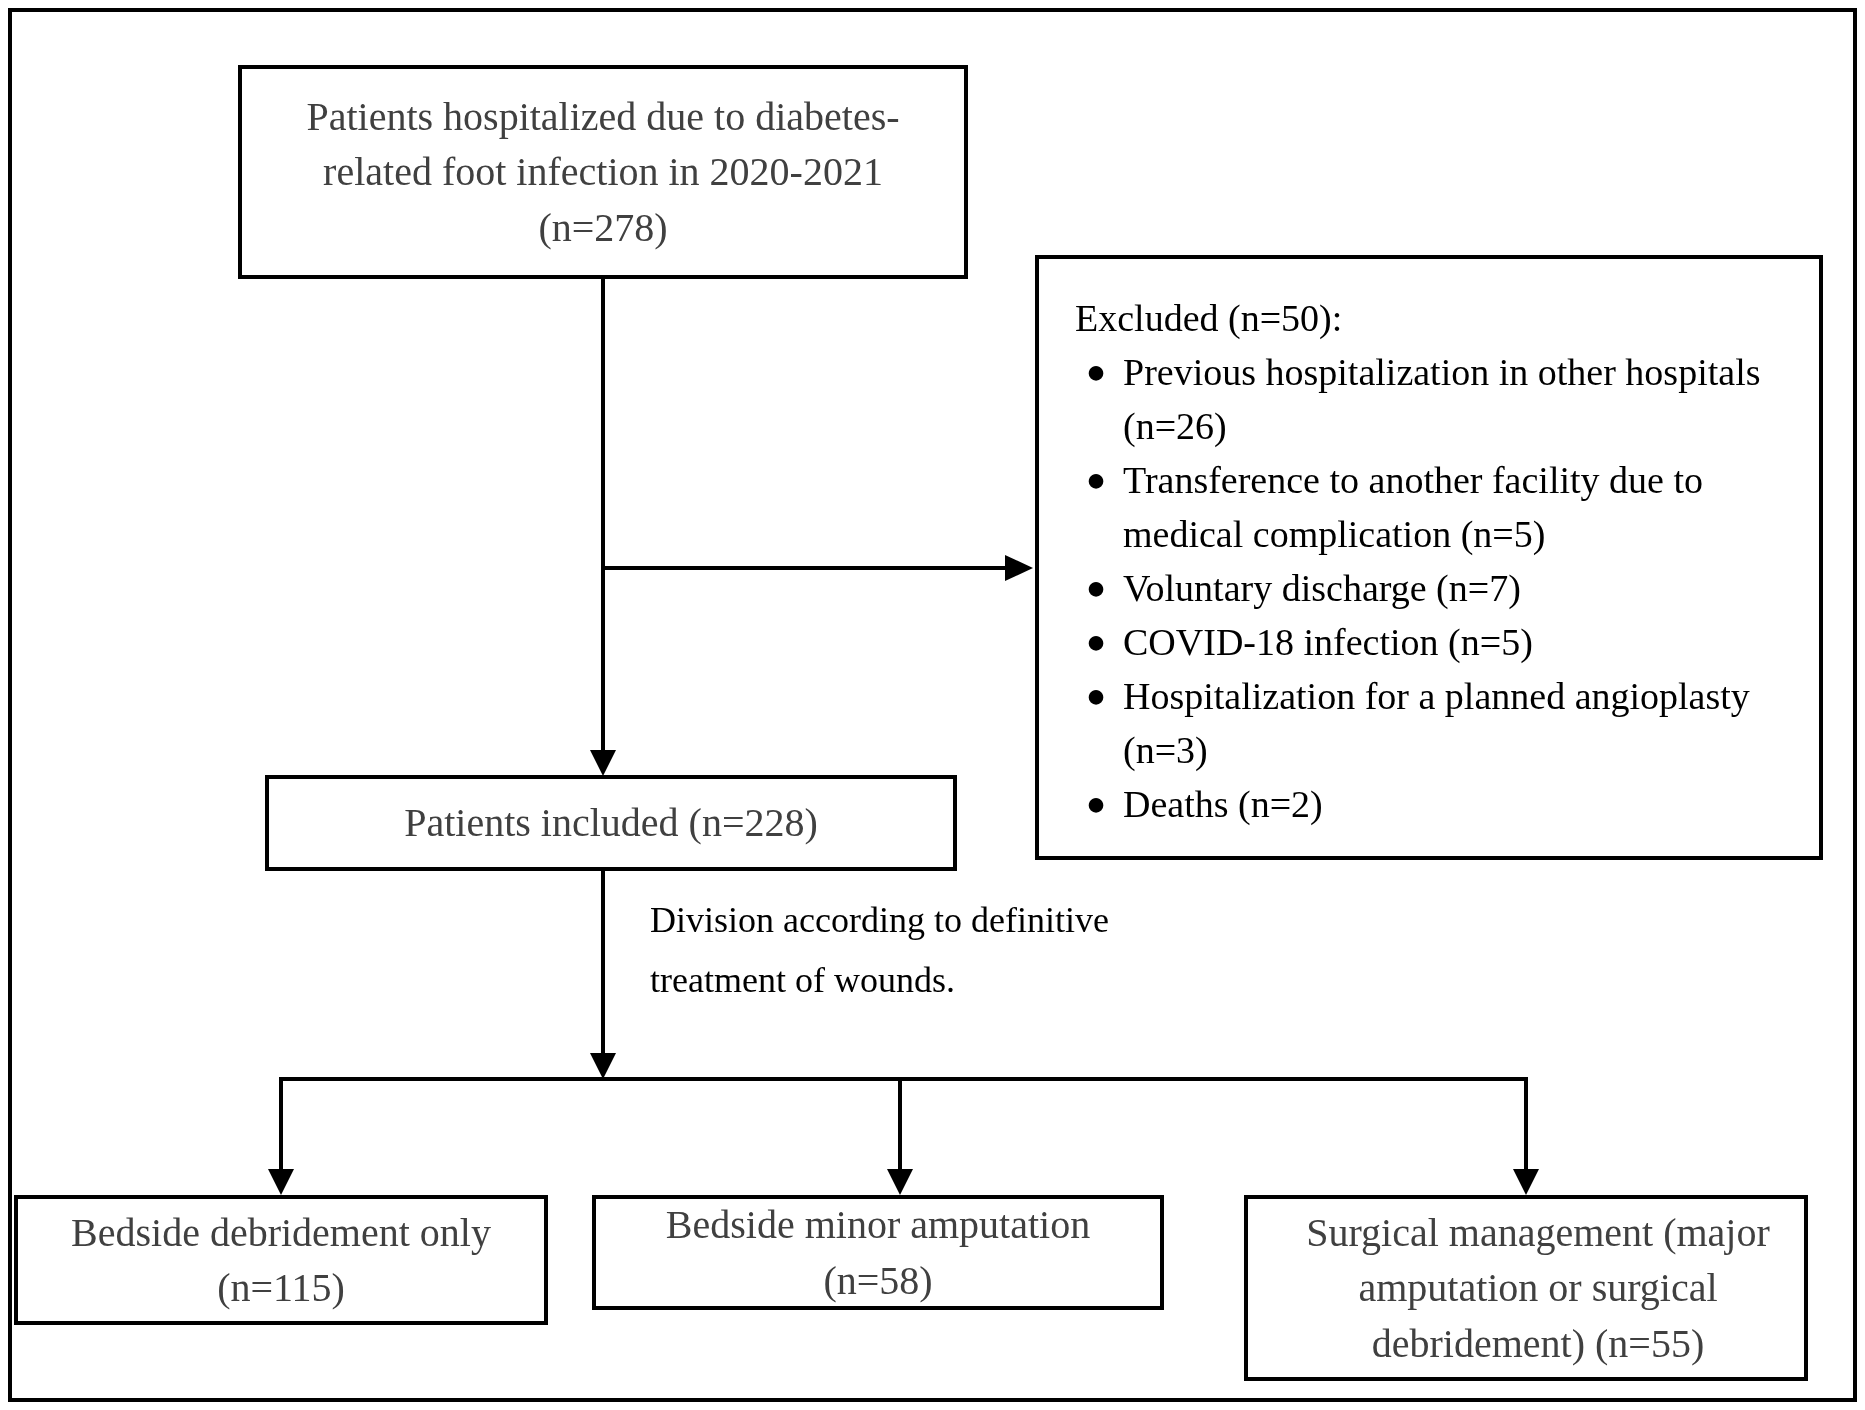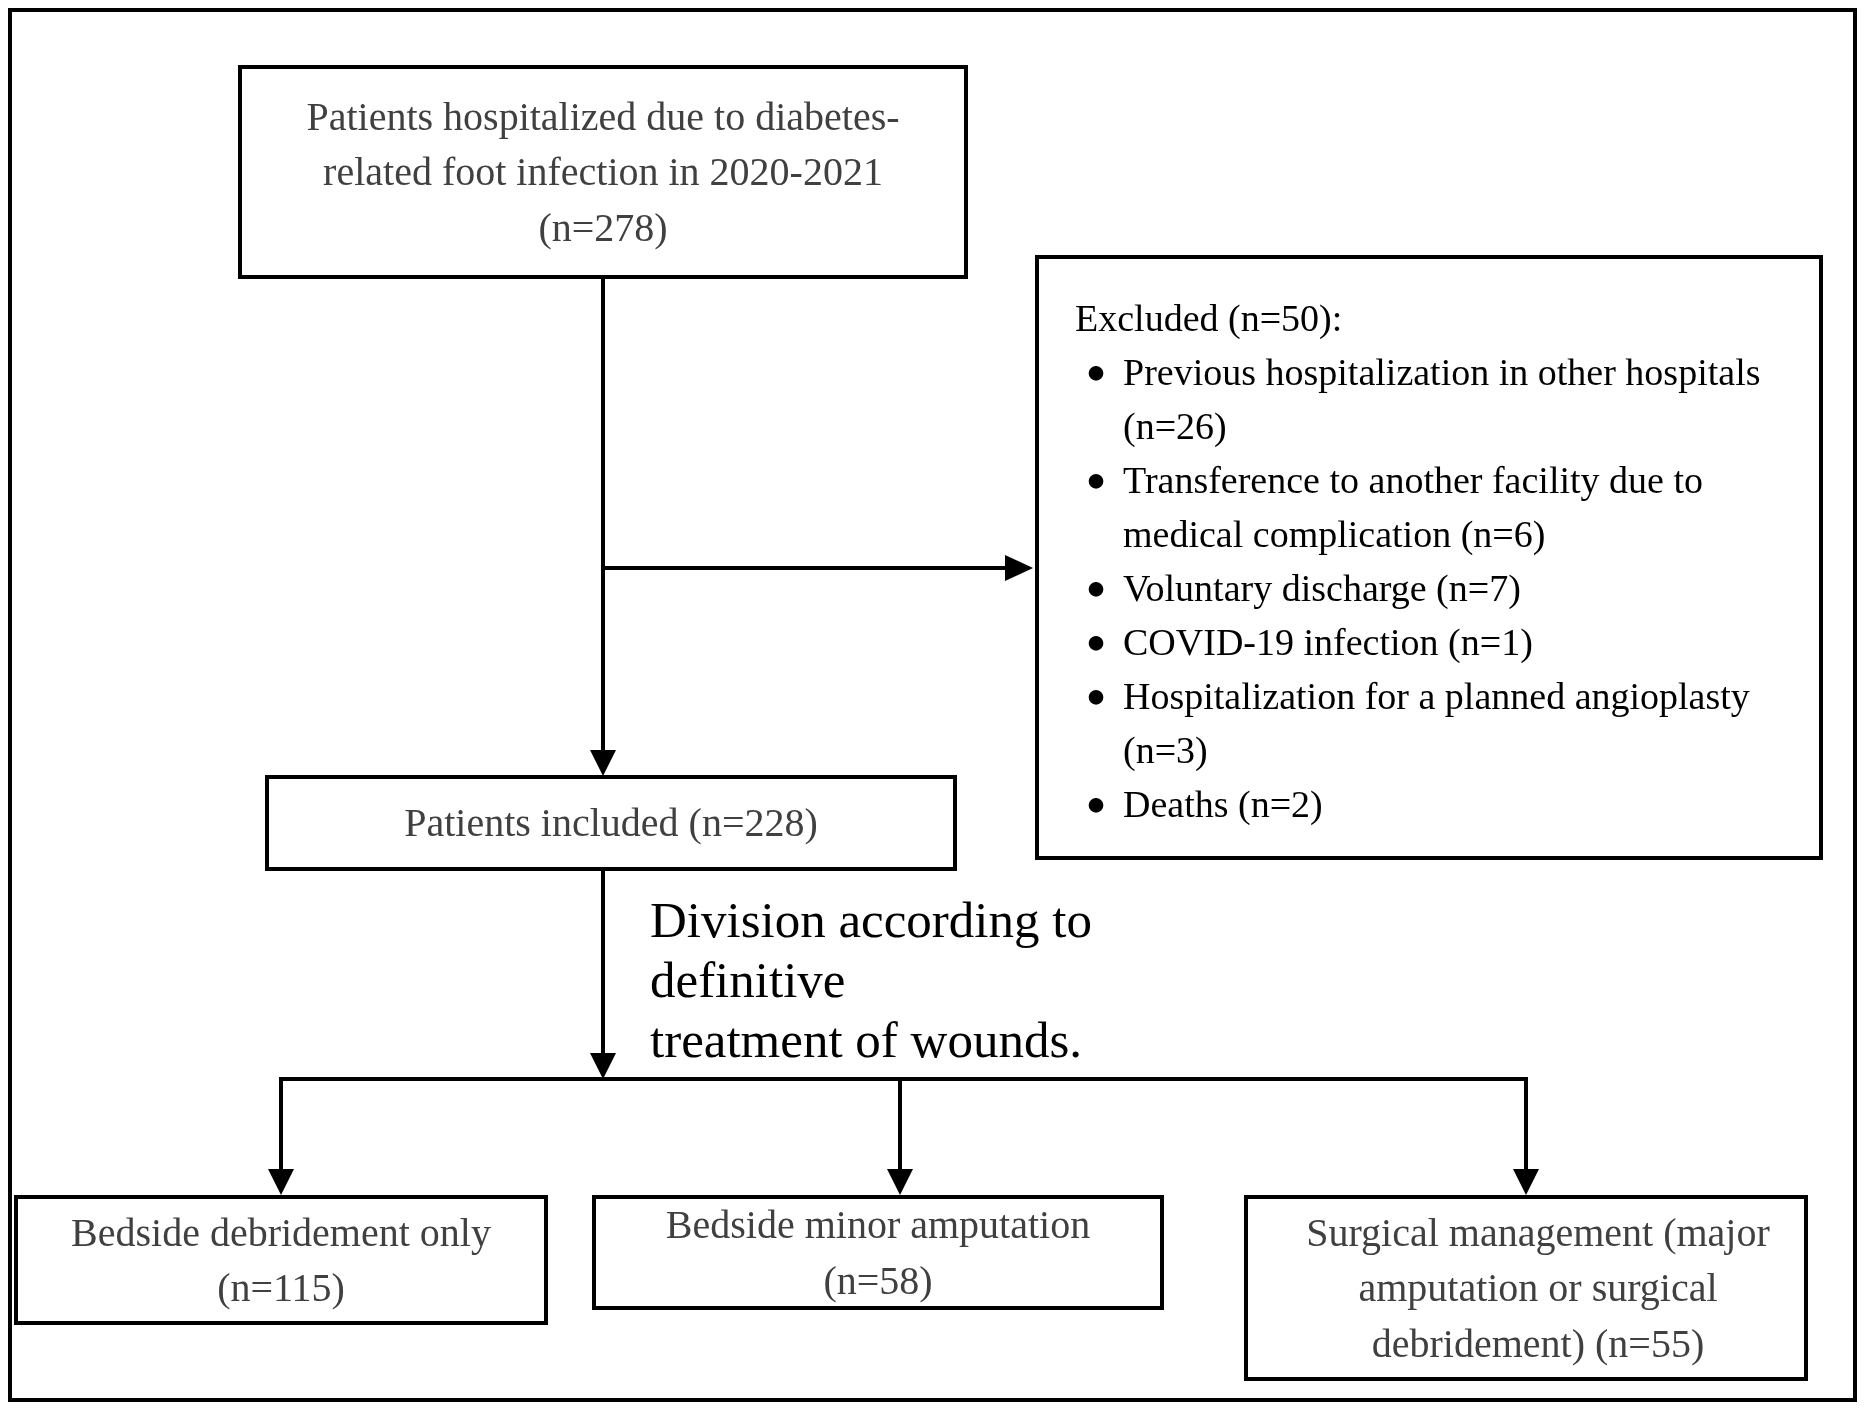--- a/index.html
+++ b/index.html
@@ -72,21 +72,21 @@
   }
   .ex-text {
     flex: 1 1 auto;
   }
 
   
   .division-label {
     position: absolute;
     left: 650px; top: 890px; width: 620px;
     color: #000000;
-    font-size: 51px;
+    font-size: 36px;
     line-height: 60px;
     white-space: pre-line;
     text-align: left;
   }
 
   
   .line {
     position: absolute;
     background: #000000;
   }
@@ -138,29 +138,29 @@
   <div class="ah ah-right ah2"></div>
 
   <div class="excluded-box">
     <div class="excluded-heading">Excluded (n=50):</div>
     <div class="ex-item">
       <span class="ex-bullet">●</span>
       <span class="ex-text">Previous hospitalization in other hospitals (n=26)</span>
     </div>
     <div class="ex-item">
       <span class="ex-bullet">●</span>
-      <span class="ex-text">Transference to another facility due to medical complication (n=6)</span>
+      <span class="ex-text">Transference to another facility due to medical complication (n=5)</span>
     </div>
     <div class="ex-item">
       <span class="ex-bullet">●</span>
       <span class="ex-text">Voluntary discharge (n=7)</span>
     </div>
     <div class="ex-item">
       <span class="ex-bullet">●</span>
-      <span class="ex-text">COVID-19 infection (n=1)</span>
+      <span class="ex-text">COVID-18 infection (n=5)</span>
     </div>
     <div class="ex-item">
       <span class="ex-bullet">●</span>
       <span class="ex-text">Hospitalization for a planned angioplasty (n=3)</span>
     </div>
     <div class="ex-item">
       <span class="ex-bullet">●</span>
       <span class="ex-text">Deaths (n=2)</span>
     </div>
   </div>

